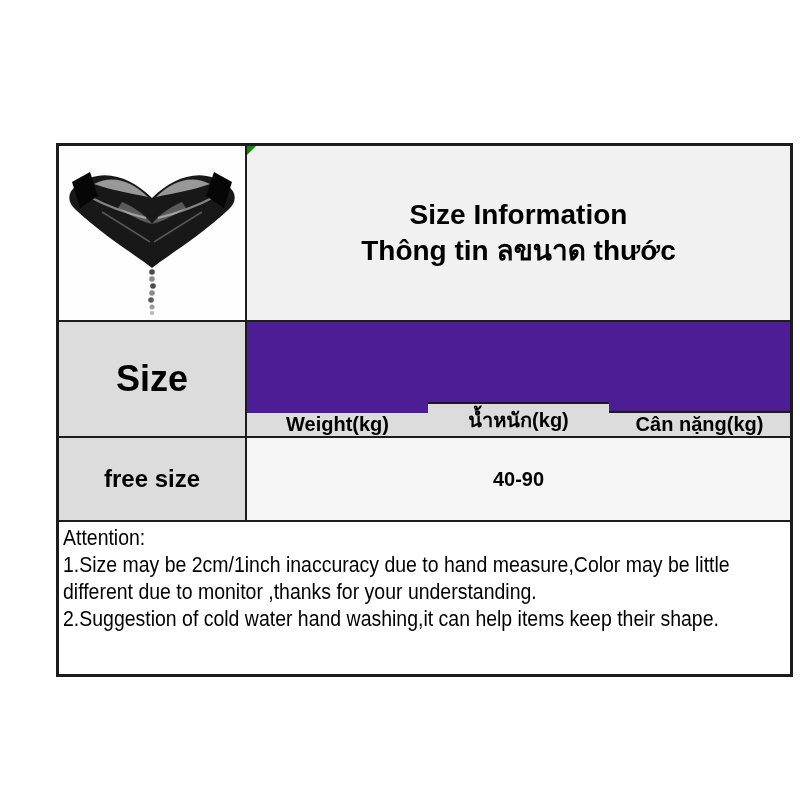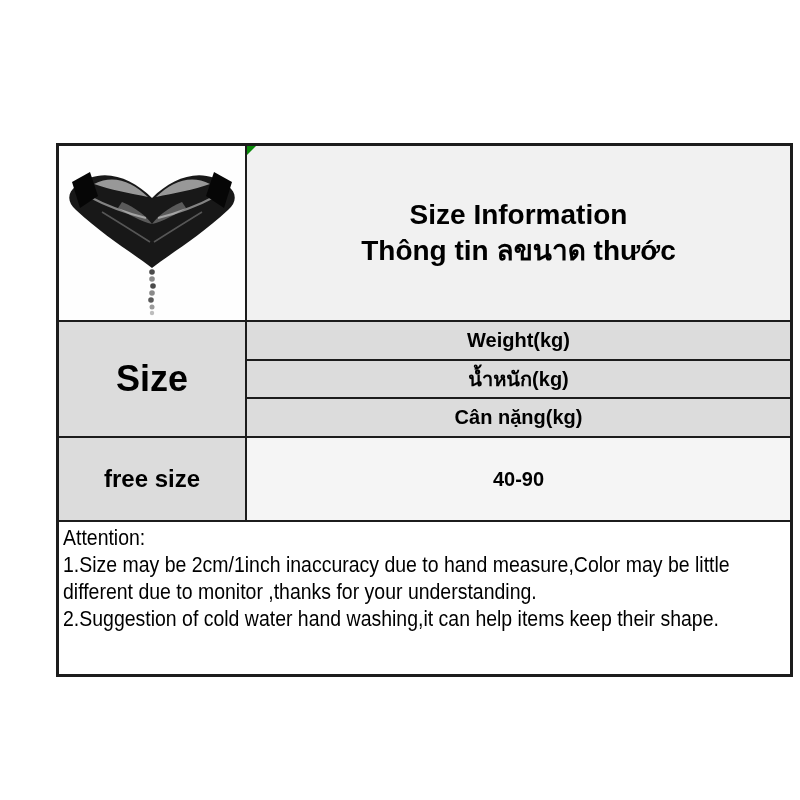--- a/index.html
+++ b/index.html
@@ -40,21 +40,21 @@
   .header-line.thai{font-size:26px;line-height:35px;}
   .corner-flag{
     position:absolute;top:0;left:0;width:0;height:0;
     border-top:9px solid var(--flag-green);
     border-right:9px solid transparent;
   }
 
   
   .row-size{height:116px;}
   .size-cell{background:var(--gray-cell-bg);font-weight:bold;font-size:36px;text-align:center;}
-  .metric-stack{flex:1 1 auto;display:flex;flex-direction:column;}
+  .metric-stack{flex:1 1 auto;display:flex;flex-direction:row;align-items:flex-end;}
   .metric-cell{
     flex:1 1 0;background:var(--gray-cell-bg);
     display:flex;align-items:center;justify-content:center;
     font-weight:bold;font-size:20px;
   }
   .metric-cell + .metric-cell{border-top:2px solid var(--border);}
 
   
   .row-freesize{height:84px;}
   .freesize-cell{background:var(--gray-cell-bg);font-weight:bold;font-size:24px;}

